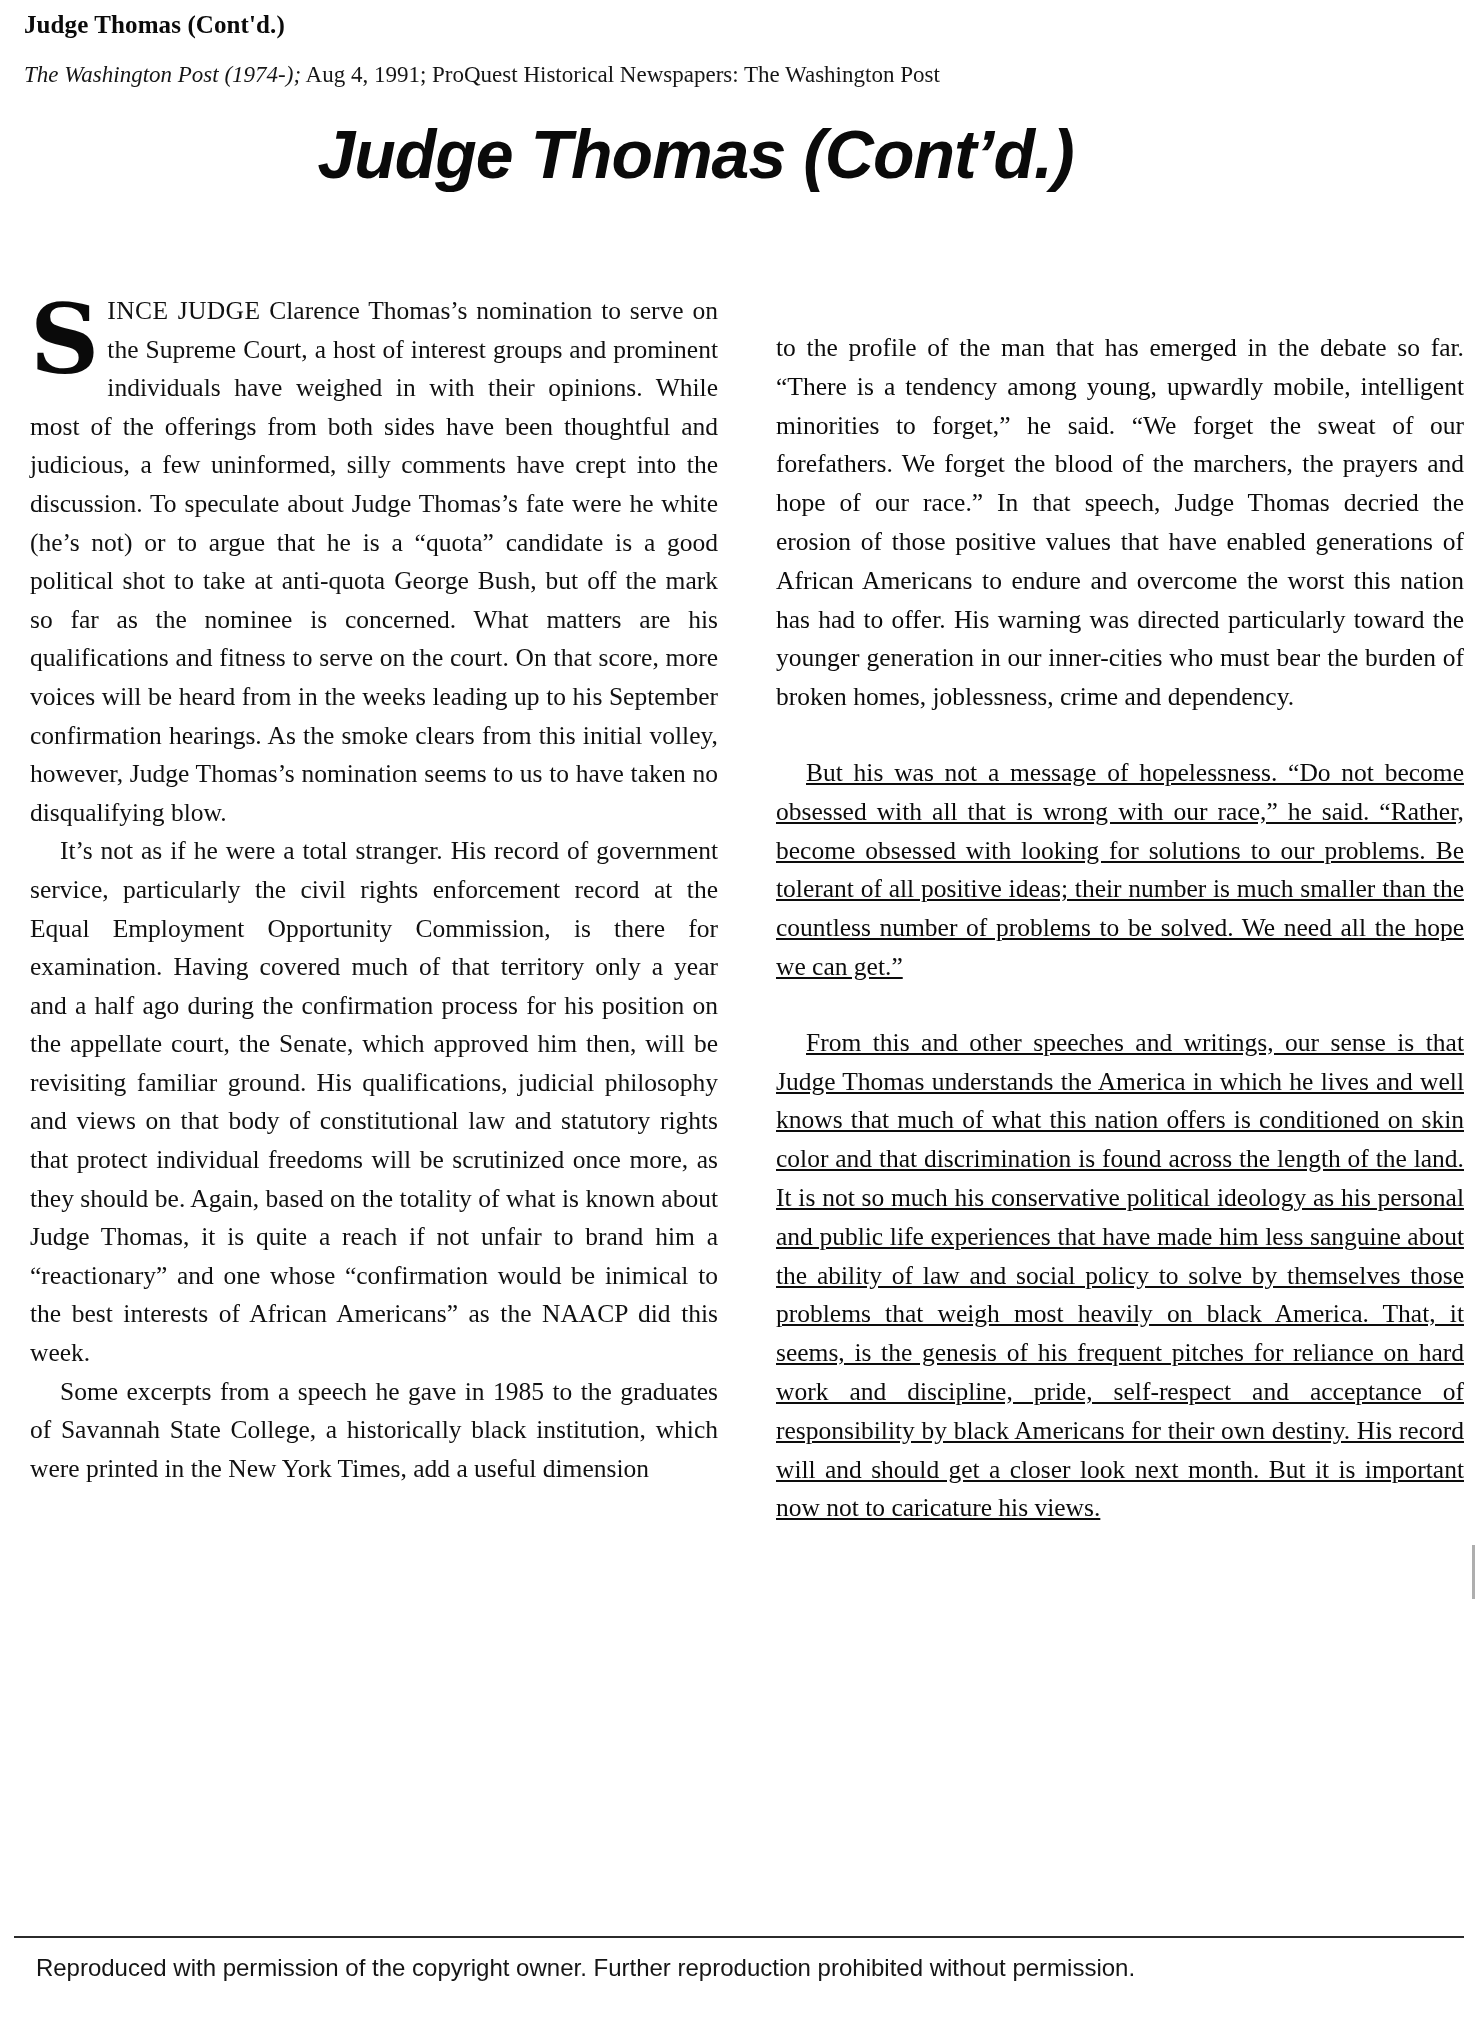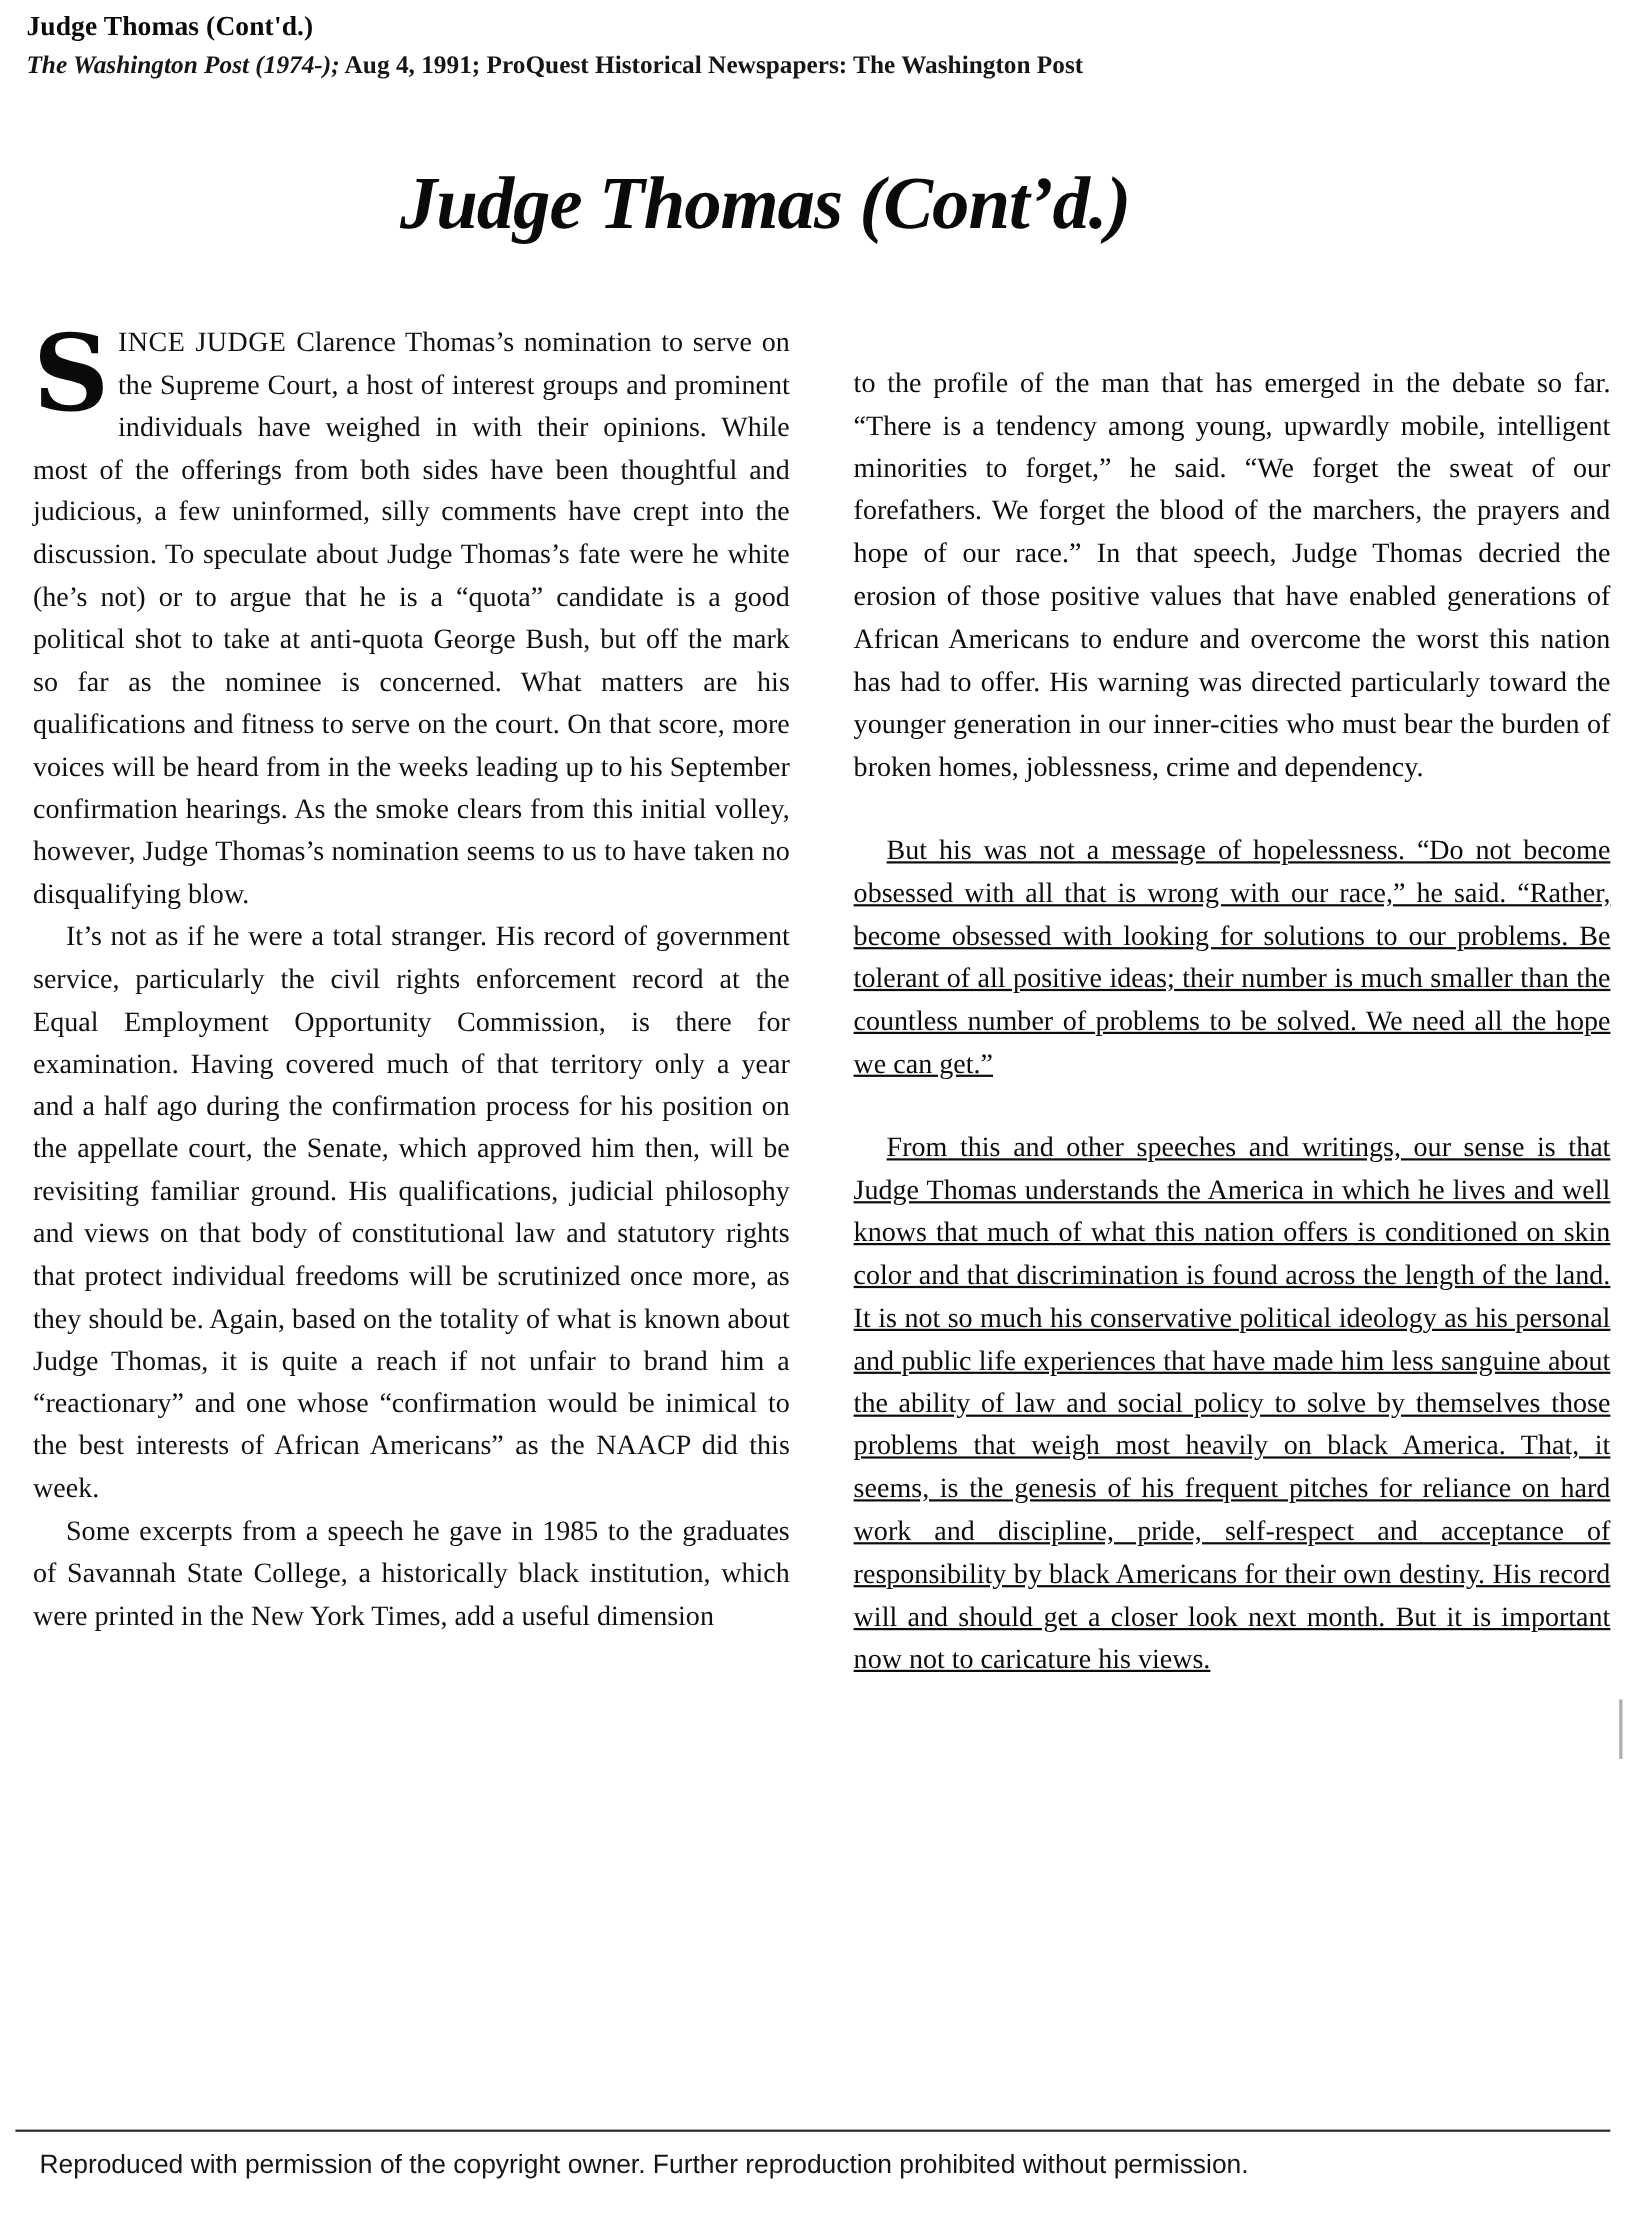--- a/index.html
+++ b/index.html
@@ -35,40 +35,39 @@
     font-weight: bold;
     font-size: 25px;
     line-height: 30px;
     letter-spacing: 0.1px;
     color: #0b0b0b;
   }
   .pq-cite {
     font-size: 23px;
     line-height: 30px;
     color: #161616;
-    margin-top: 4px;
-    font-weight: bold;
+    margin-top: 20px;
   }
   .pq-cite .it {
     font-style: italic;
   }
   .pq-page {
     font-size: 23px;
     line-height: 29px;
     color: #161616;
   }
 
   
   .headline {
     position: absolute;
     left: 0;
-    top: 142px;
+    top: 112px;
     width: 1391px;
     text-align: center;
-    font-family: Liberation Serif, serif;
+    font-family: Liberation Sans, sans-serif;
     font-style: italic;
     font-weight: bold;
     font-size: 68px;
     line-height: 84px;
     letter-spacing: -1px;
     color: #0a0a0a;
   }
 
   
   .article {

